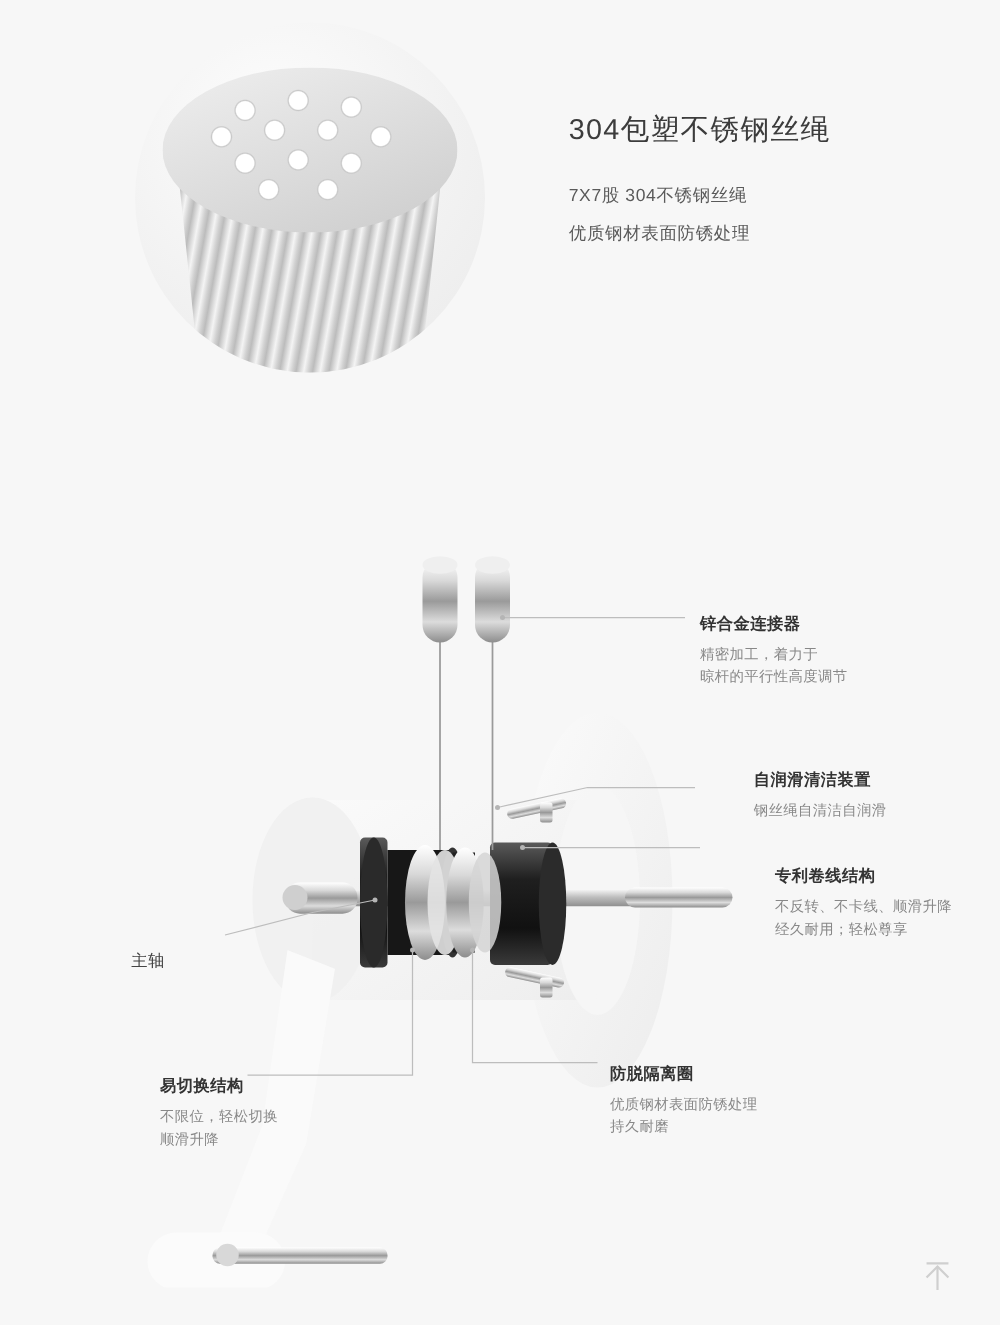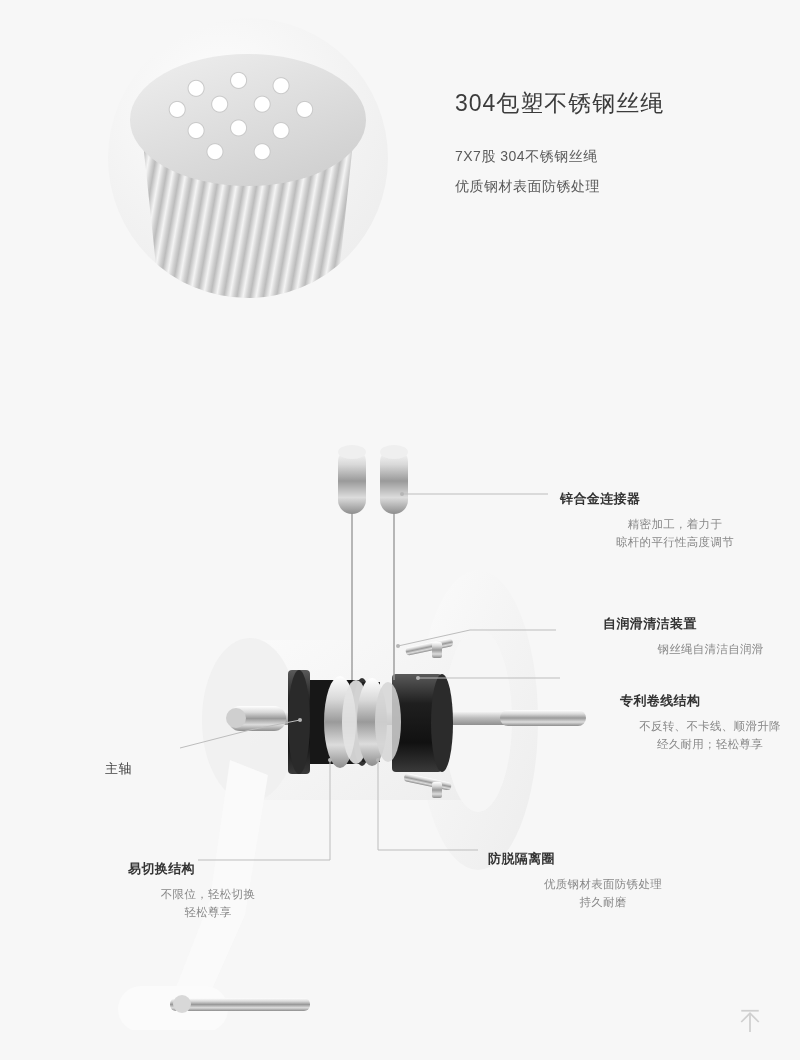--- a/index.html
+++ b/index.html
@@ -114,21 +114,20 @@
     font-weight: bold;
     color: #333;
     margin-bottom: 7px;
     letter-spacing: .4px;
   }
   .callout .c-line {
     font-size: 11.5px;
     color: #888;
     line-height: 18px;
     letter-spacing: .3px;
-    text-align: center;
   }
 
   #callout-connector { left: 560px; top: 490px; width: 230px; }
   #callout-lubricate { left: 603px; top: 615px; width: 215px; }
   #callout-winding  { left: 620px; top: 670px; width: 180px; margin-top: 22px; }
   #callout-spindle  { left: 105px; top: 760px; width: 120px; }
   #callout-switch   { left: 128px; top: 860px; width: 160px; }
   #callout-ring     { left: 488px; top: 850px; width: 230px; }
 
   #callout-spindle .c-title { margin-bottom: 0; font-weight: normal; font-size: 13px; color:#444; }
@@ -283,21 +282,21 @@
     <div class="c-line">经久耐用；轻松尊享</div>
   </div>
 
   <div class="callout" id="callout-spindle">
     <div class="c-title">主轴</div>
   </div>
 
   <div class="callout" id="callout-switch">
     <div class="c-title">易切换结构</div>
     <div class="c-line">不限位，轻松切换</div>
-    <div class="c-line">轻松尊享</div>
+    <div class="c-line">顺滑升降</div>
   </div>
 
   <div class="callout" id="callout-ring">
     <div class="c-title">防脱隔离圈</div>
     <div class="c-line">优质钢材表面防锈处理</div>
     <div class="c-line">持久耐磨</div>
   </div>
 
   <div class="back-to-top">
     <svg viewBox="0 0 24 24" fill="none" stroke="currentColor" stroke-width="1.4">

